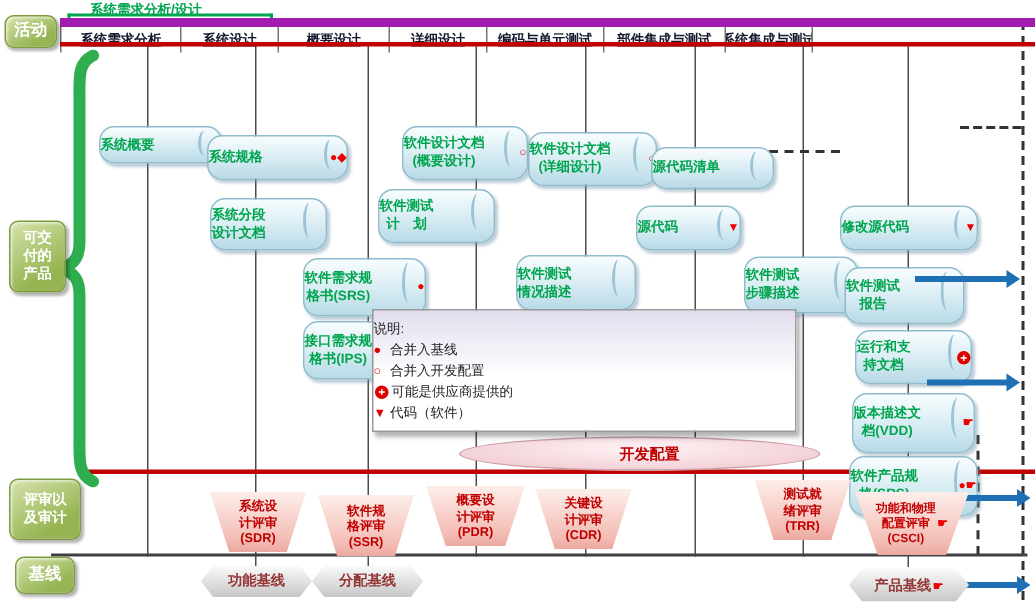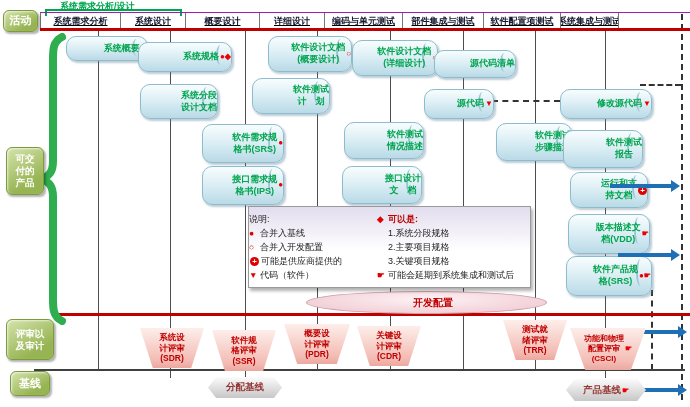--- a/index.html
+++ b/index.html
@@ -6,35 +6,35 @@
   #stage{position:relative;width:690px;height:407px;background:#fff;overflow:hidden;
          font-family:"Liberation Sans",sans-serif;}
   
   .vline{position:absolute;top:30px;height:341px;width:1px;background:#4d4d4d;z-index:1;}
   .redline{position:absolute;height:3px;background:#c00000;z-index:2;}
   .blackline{position:absolute;height:2px;background:#404040;z-index:1;}
   .dash-h{position:absolute;height:0;border-top:2px dashed #333;z-index:1;}
   .dash-v{position:absolute;width:0;border-left:2px dashed #333;z-index:1;}
   
   .hdr{position:absolute;left:40px;top:12px;width:650px;height:17px;display:flex;
-       border-top:1px solid #a21caf;z-index:2;text-decoration:underline;}
+       border-top:6px solid #a21caf;z-index:2;text-decoration:underline;}
   .hdr .cell{border-left:1px solid #777;display:flex;align-items:center;justify-content:center;
        font-size:9px;font-weight:bold;color:#15192e;white-space:nowrap;overflow:hidden;}
   
   .rowlab{position:absolute;background:linear-gradient(150deg,#d5e3ac,#96b452 75%);
        border:1px solid #7e9a3f;border-radius:6px;color:#fff;font-weight:bold;
        display:flex;align-items:center;justify-content:center;text-align:right;
        box-shadow:inset 1px 1px 2px rgba(255,255,255,.65),1.5px 2px 2px rgba(0,0,0,.3);
        z-index:6;white-space:pre-line;line-height:1.25;}
   
-  .doc{position:absolute;display:flex;align-items:center;justify-content:flex-end;
+  .doc{position:absolute;display:flex;align-items:center;justify-content:space-between;
        background:linear-gradient(180deg,#f8fdfe 0%,#ddeff5 45%,#b9dae7 100%);
        border:1px solid #8fbccd;border-radius:10px;
        box-shadow:1.5px 2px 2px rgba(90,130,155,.4);
-       font-size:9px;font-weight:bold;color:#00a54f;text-align:center;line-height:1.3;z-index:3;}
+       font-size:9px;font-weight:bold;color:#00a54f;text-align:center;line-height:1.3;z-index:3;margin-top:48px;}
   .doc::after{content:"";position:absolute;right:4px;top:2px;height:72%;width:9px;
        border-left:2px solid #9cc4d6;border-radius:50% 50% 50% 50%/60% 60% 60% 60%;}
   .doc .lbl{white-space:pre-line;position:relative;z-index:1;}
   .sym{color:#ee0000;font-size:8px;margin-left:1px;letter-spacing:0;}
   .sup{display:inline-block;width:9px;height:9px;border-radius:50%;background:#e00000;color:#fff;
        font-size:8px;line-height:9px;text-align:center;font-weight:bold;margin-left:1px;}
   
   .legend{position:absolute;left:248px;top:206px;width:281px;height:80px;z-index:7;
        background:linear-gradient(180deg,#e2ddee 0%,#ffffff 55%);
        border:1px solid #9a9a9a;box-shadow:2px 3px 3px rgba(0,0,0,.3);
@@ -95,21 +95,20 @@
 
   <div class="topbr"></div>
   <div class="topbr-lbl">系统需求分析/设计</div>
   <div class="hdr">
     <div class="cell" style="width:79px">系统需求分析</div>
     <div class="cell" style="width:64px">系统设计</div>
     <div class="cell" style="width:73px">概要设计</div>
     <div class="cell" style="width:64px">详细设计</div>
     <div class="cell" style="width:77px">编码与单元测试</div>
     <div class="cell" style="width:80px">部件集成与测试</div>
-    <div class="cell" style="width:76px">软件配置项测试</div>
     <div class="cell" style="width:57px;border-right:1px solid #777">系统集成与测试</div>
   </div>
   <div class="redline" style="left:40px;top:28px;width:650px"></div>
   <div class="redline" style="left:55px;top:313px;width:635px"></div>
   <div class="blackline" style="left:34px;top:369px;width:651px"></div>
 
   <div class="rowlab" style="left:3px;top:10px;width:33px;height:20px;font-size:11px">活动</div>
   <div class="rowlab" style="left:6px;top:319px;width:46px;height:39px;font-size:9.5px">评审以
 及审计</div>
   <div class="rowlab" style="left:6px;top:147px;width:36px;height:46px;font-size:9.5px">可交
@@ -201,27 +200,20 @@
   </div>
 
   <div class="legend">
     <div class="col c1">
       <span>说明:</span><br>
       <span class="lg-sym">●</span><span>合并入基线</span><br>
       <span class="lg-sym">○</span><span>合并入开发配置</span><br>
       <span class="sup" style="margin-right:2px">+</span><span>可能是供应商提供的</span><br>
       <span class="lg-sym">▼</span><span>代码（软件）</span>
     </div>
-    <div class="col c2">
-      <span class="lg-sym">◆</span><span class="lg-red">可以是:</span><br>
-      <span style="padding-left:11px">1.系统分段规格</span><br>
-      <span style="padding-left:11px">2.主要项目规格</span><br>
-      <span style="padding-left:11px">3.关键项目规格</span><br>
-      <span class="lg-sym">☛</span><span>可能会延期到系统集成和测试后</span>
-    </div>
   </div>
 
   <div class="ellipse">
     <span>开发配置</span>
   </div>
 
   <div class="trap" style="left:140px;top:328px;width:64px;height:40px">
     <span class="lbl">系统设
 计评审
 (SDR)</span>
@@ -246,20 +238,23 @@
 绪评审
 (TRR)</span>
   </div>
   <div class="trap" style="left:570px;top:328px;width:76px;height:42px;font-size:8px">
     <span class="lbl">功能和物理
 配置评审
 (CSCI)</span>
       <span class="sym">☛</span>
   </div>
 
+  <div class="hex" style="left:134px;top:377px;width:74px;height:21px">
+    <span>功能基线</span>
+  </div>
   <div class="hex" style="left:208px;top:377px;width:74px;height:21px">
     <span>分配基线</span>
   </div>
   <div class="hex" style="left:566px;top:379px;width:80px;height:22px">
     <span>产品基线</span>
       <span class="sym">☛</span>
   </div>
 
   <div class="arrow" style="left:610px;top:184px;width:62px"></div>
   <div class="arrow" style="left:618px;top:253px;width:54px"></div>

